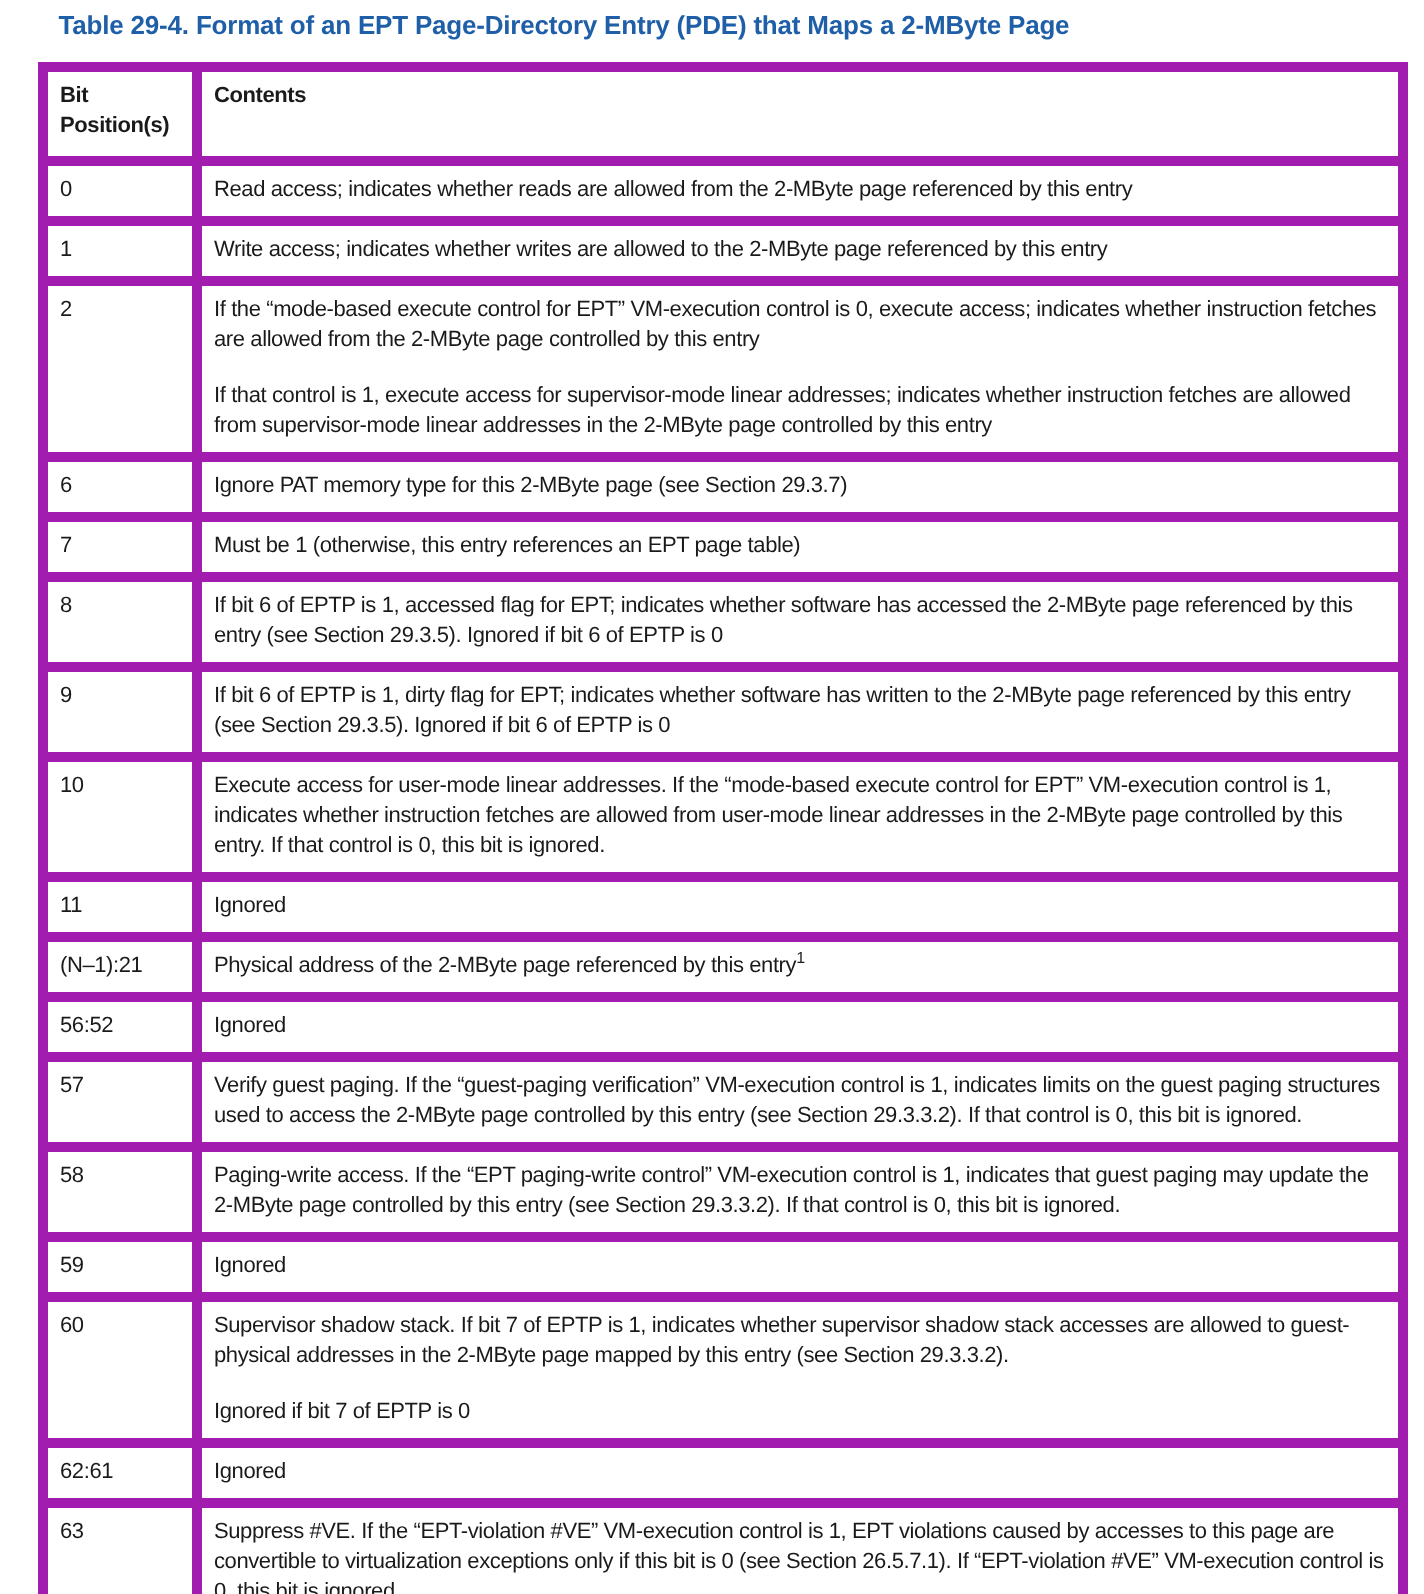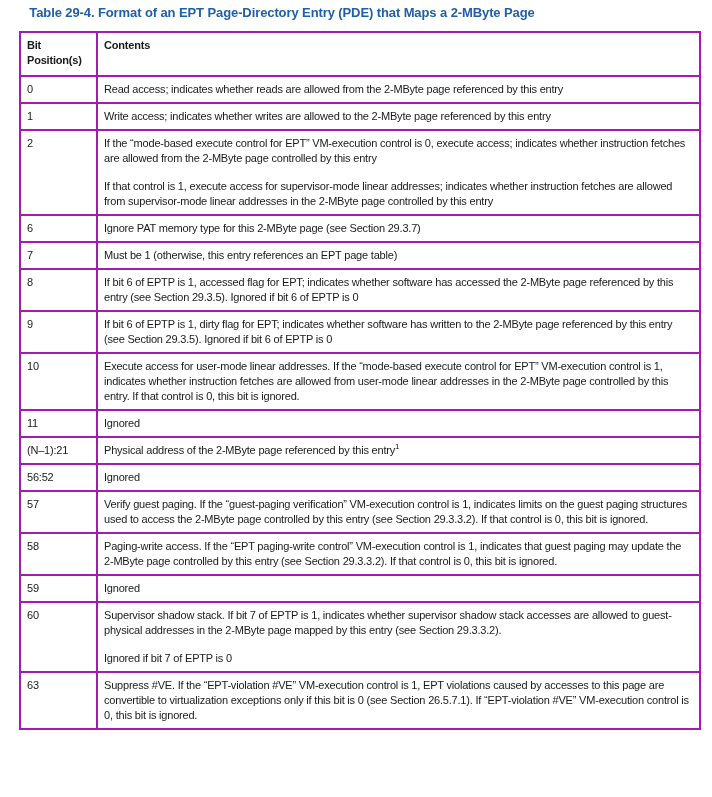--- a/index.html
+++ b/index.html
@@ -33,21 +33,21 @@
     width: 680px;
     border-collapse: collapse;
     table-layout: fixed;
     font-size: 11px;
     line-height: 15px;
     letter-spacing: -0.2px;
   }
   table.pde col.c-bit { width: 77px; }
   table.pde col.c-contents { width: 603px; }
   table.pde th, table.pde td {
-    border: 2px solid #a21caf;
+    border: 5px solid #a21caf;
     vertical-align: top;
     text-align: left;
     padding: 3px 6px 4px 6px;
   }
   table.pde th {
     font-weight: bold;
     padding-top: 5px;
     padding-bottom: 4px;
     height: 33px;
   }
@@ -161,19 +161,25 @@
         </td>
       </tr>
       <tr>
         <td>60</td>
         <td>
           <div class="para"><span>Supervisor shadow stack. If bit 7 of EPTP is 1, indicates whether supervisor shadow stack accesses are allowed to guest-physical addresses in the 2-MByte page mapped by this entry (see Section 29.3.3.2).</span></div>
           <div class="para"><span>Ignored if bit 7 of EPTP is 0</span></div>
         </td>
       </tr>
       <tr>
+        <td>62:61</td>
+        <td>
+          <div class="para"><span>Ignored</span></div>
+        </td>
+      </tr>
+      <tr>
         <td>63</td>
         <td>
           <div class="para"><span>Suppress #VE. If the “EPT-violation #VE” VM-execution control is 1, EPT violations caused by accesses to this page are convertible to virtualization exceptions only if this bit is 0 (see Section 26.5.7.1). If “EPT-violation #VE” VM-execution control is 0, this bit is ignored.</span></div>
         </td>
       </tr>
     </tbody>
 </table>
 
 </body></html>

